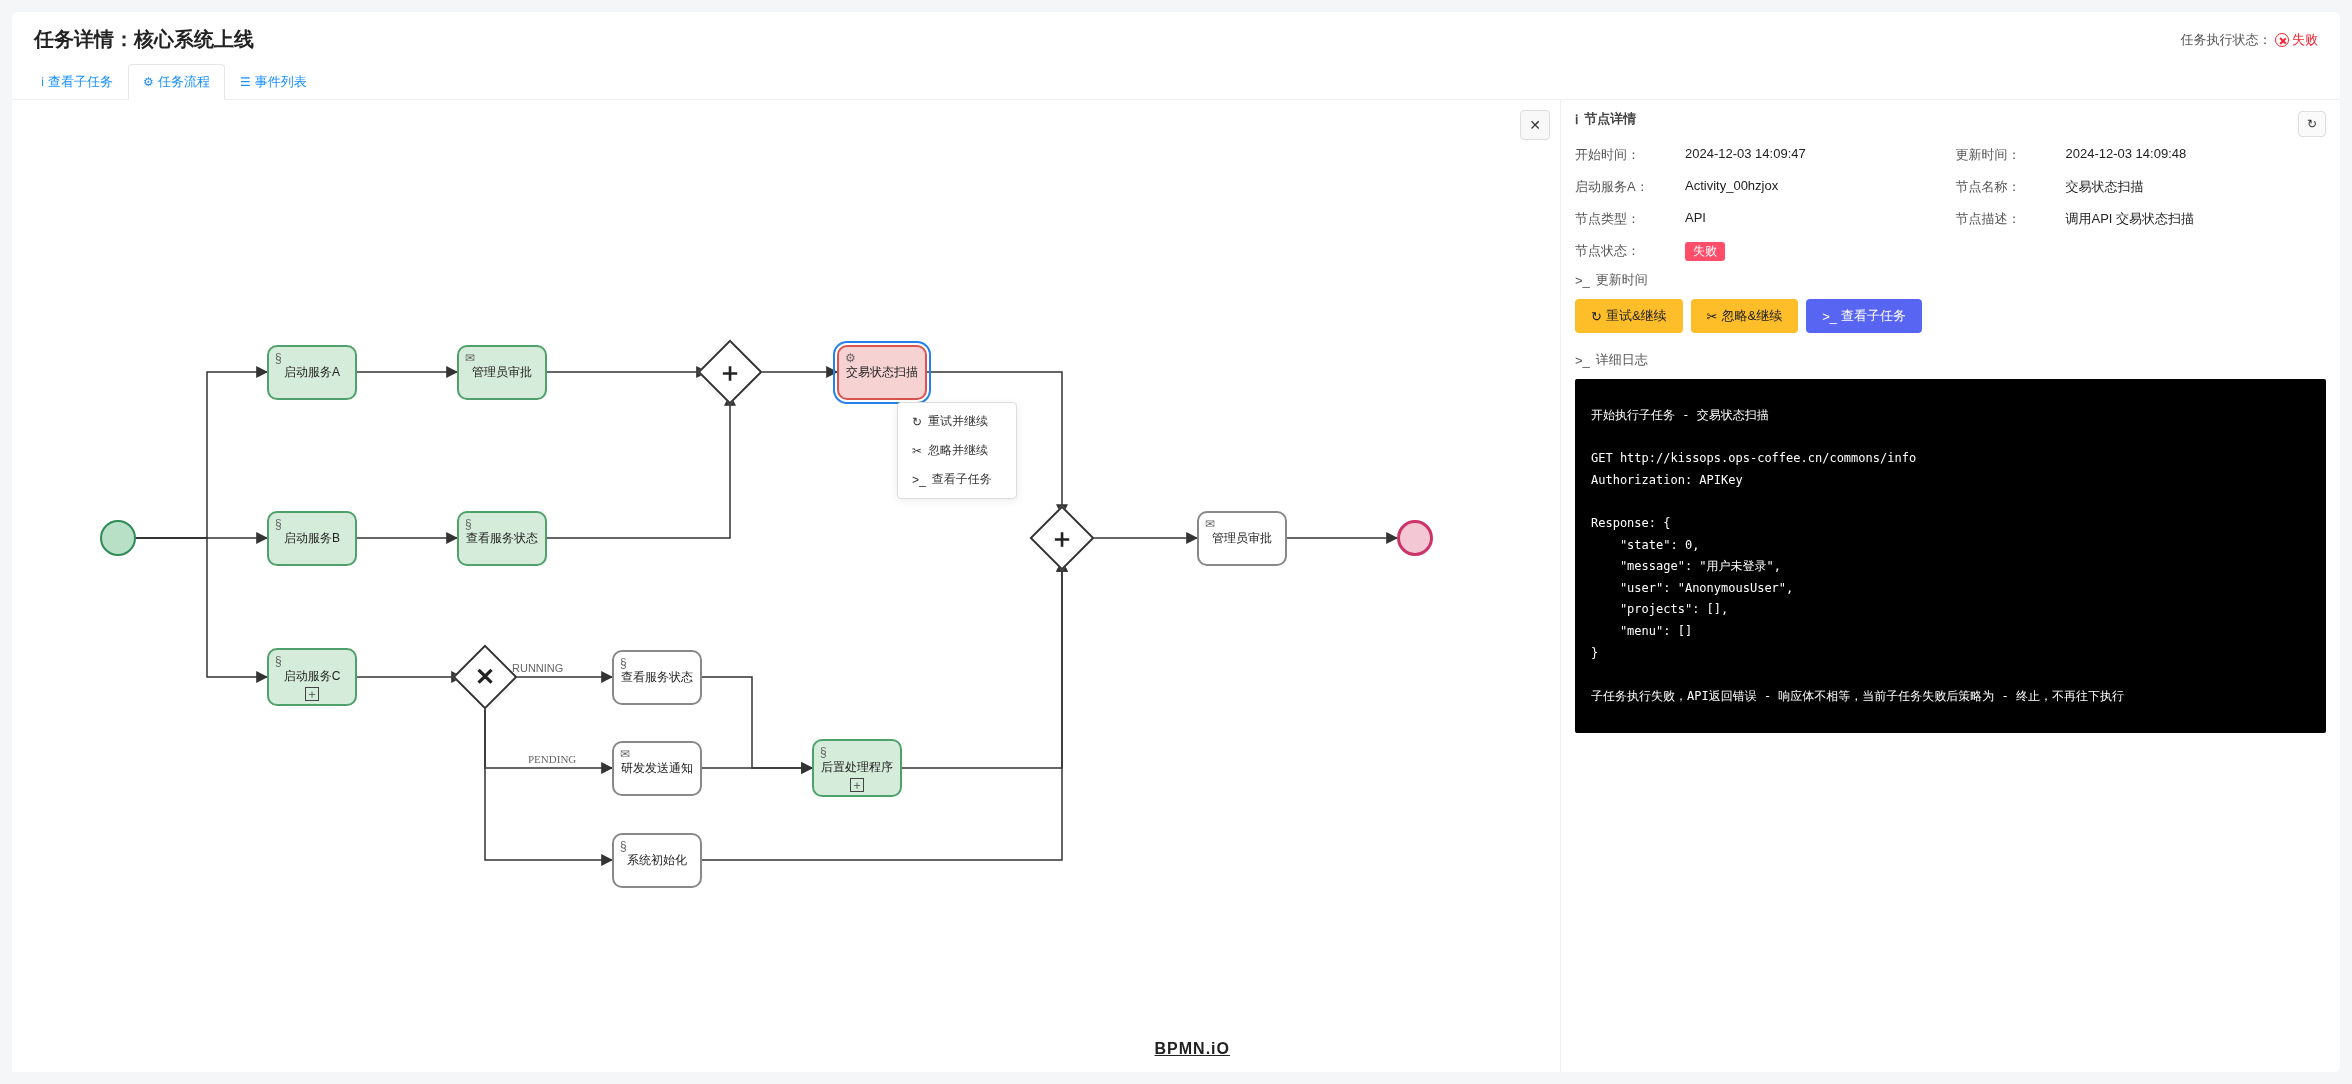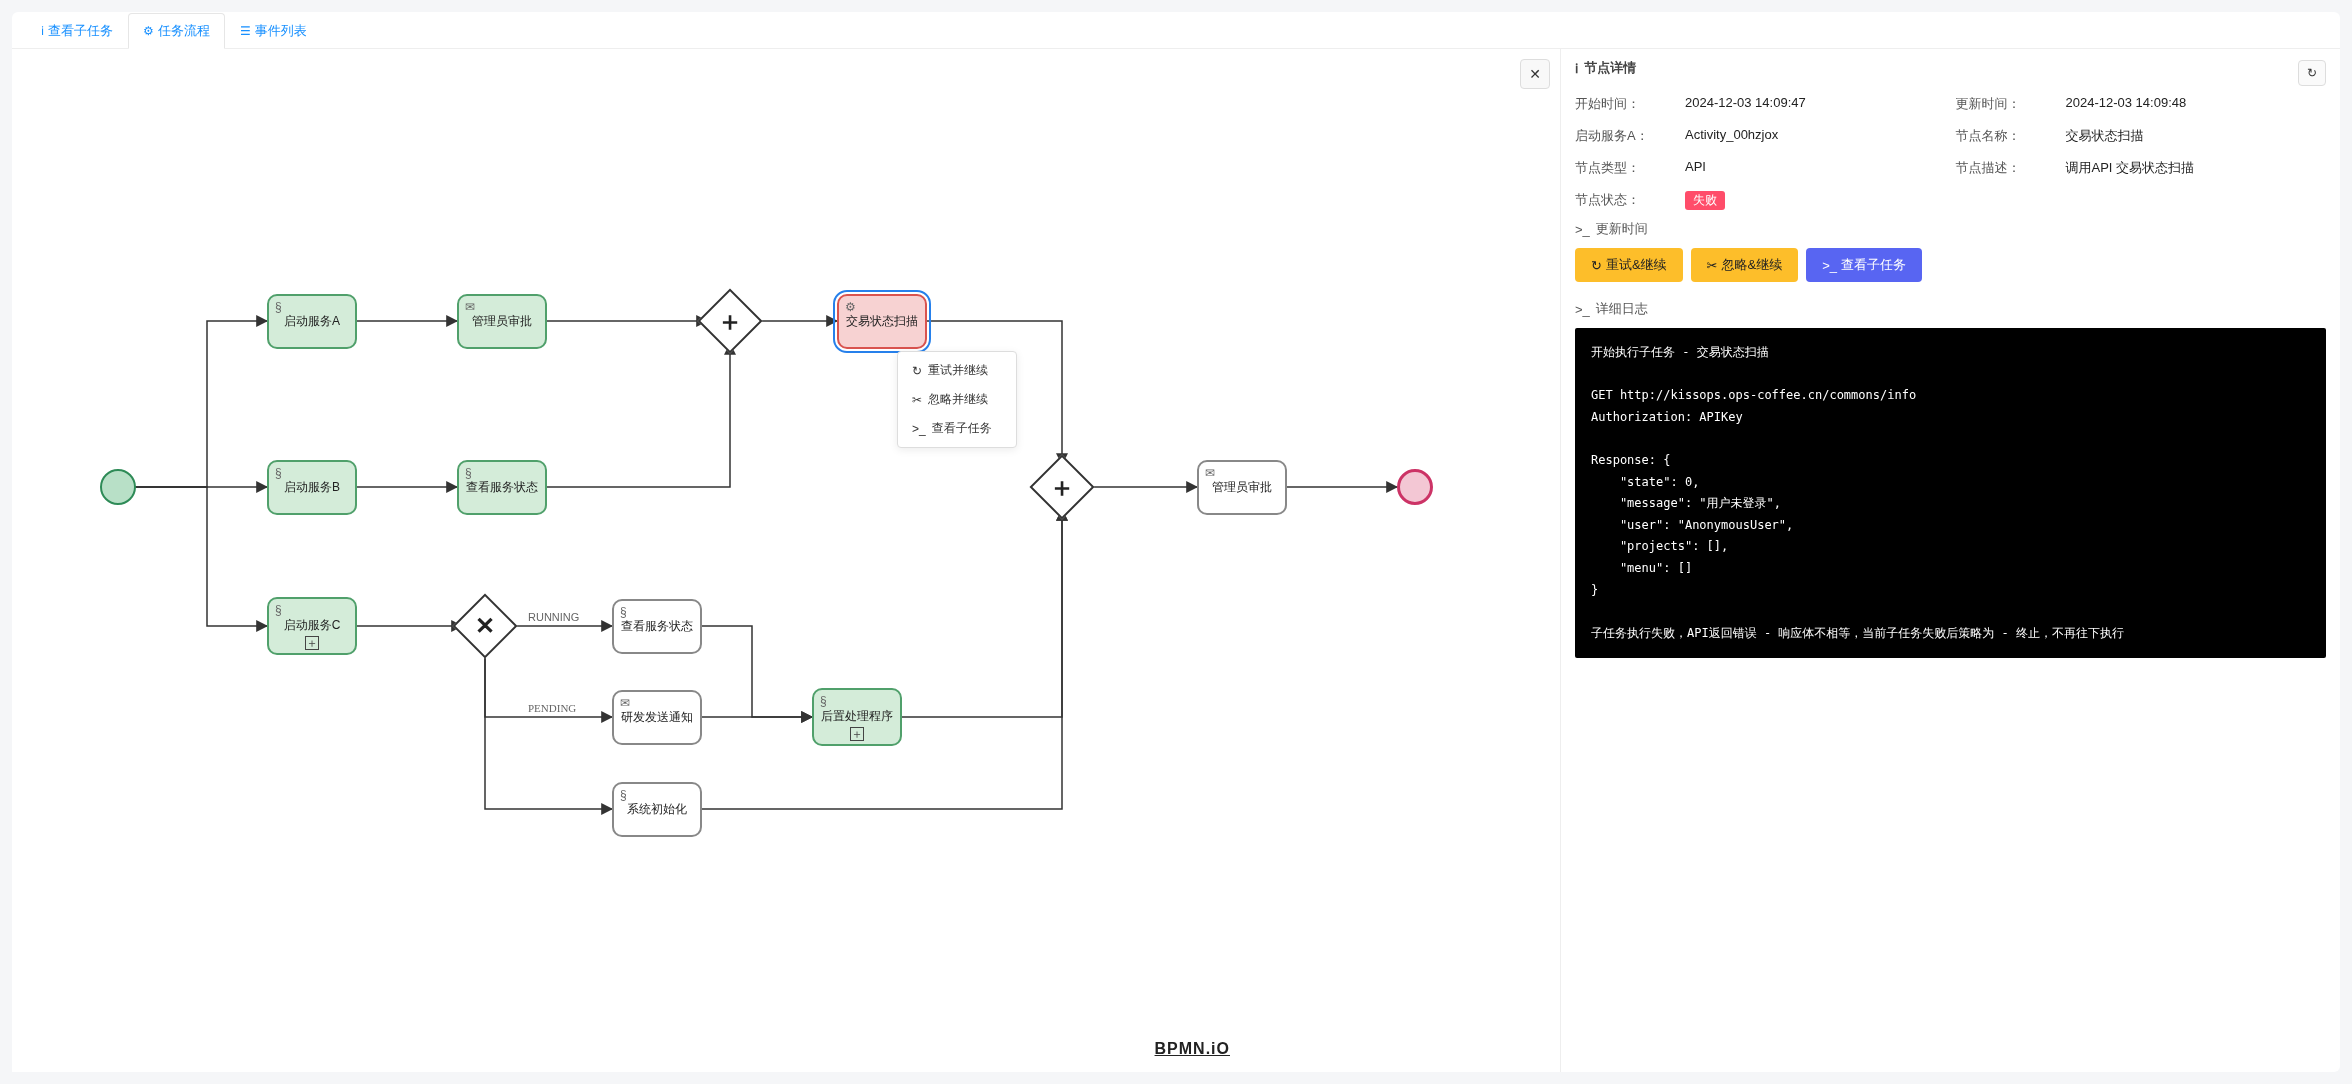--- a/index.html
+++ b/index.html
@@ -285,32 +285,41 @@
   }
   .btn-warning { background: #fdbe2a; color: #222; }
   .btn-primary { background: #5865f2; color: #fff; }
 
   .logbox {
     background: #000;
     color: #fff;
     font-family: Menlo, Consolas, monospace;
     font-size: 12px;
     line-height: 1.8;
-    padding: 14px 16px;
+    padding: 26px 16px;
     border-radius: 2px;
     white-space: pre;
     overflow: auto;
   }
 </style>
 </head>
 <body>
 
 <div class="page">
   <div class="card">
 
+    <div class="header">
+      <div class="header-title">任务详情：核心系统上线</div>
+      <div class="header-status">
+        <span>任务执行状态：</span>
+        <span class="fail">
+          <span class="fail-ico"></span><span>失败</span>
+        </span>
+      </div>
+    </div>
 
     <div class="tabs">
       <div class="tab">
         <span class="tab-ico">ℹ</span>
         <span>查看子任务</span>
       </div>
       <div class="tab active">
         <span class="tab-ico">⚙</span>
         <span>任务流程</span>
       </div>
@@ -430,21 +439,21 @@
           <div class="task" style="left:800px; top:639px; width:90px; height:58px;">
             <span class="corner-ico">§</span>
             <span>后置处理程序</span>
             <span class="sub-marker">＋</span>
           </div>
           <div class="task white" style="left:1185px; top:411px; width:90px; height:55px;">
             <span class="corner-ico">✉</span>
             <span>管理员审批</span>
           </div>
 
-          <div class="edge-label" style="left:516px; top:562px;">RUNNING</div>
+          <div class="edge-label" style="left:500px; top:562px;">RUNNING</div>
           <div class="edge-label" style="left:516px; top:653px;font-family:Liberation Serif, serif;">PENDING</div>
 
           <div class="ctxmenu" style="left:885px; top:302px;">
             <div class="mi">
               <span>↻</span>
               <span>重试并继续</span>
             </div>
             <div class="mi">
               <span>✂</span>
               <span>忽略并继续</span>

